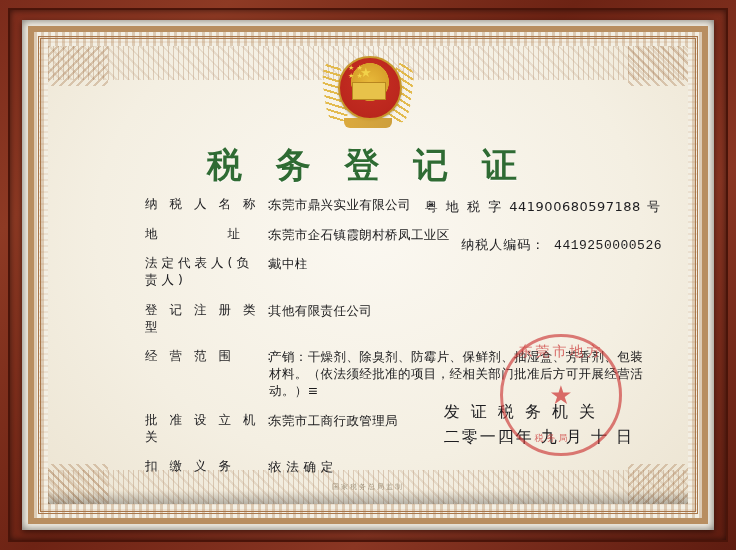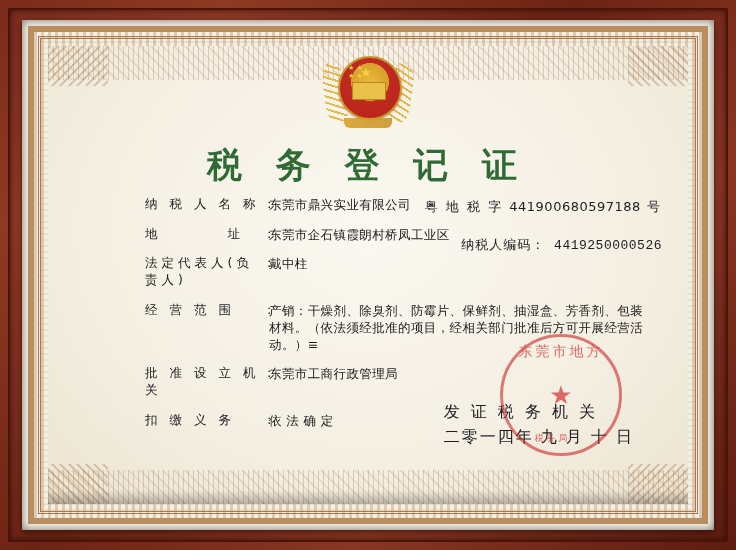--- a/index.html
+++ b/index.html
@@ -220,20 +220,25 @@
           <div class="label">地　　　　址</div>
           <div class="colon">：</div>
           <div class="value">东莞市企石镇霞朗村桥凤工业区</div>
         </div>
         <div class="row">
           <div class="label">法定代表人(负责人)</div>
           <div class="colon">：</div>
           <div class="value">戴中柱</div>
         </div>
         <div class="row">
+          <div class="label">登 记 注 册 类 型</div>
+          <div class="colon">：</div>
+          <div class="value">其他有限责任公司</div>
+        </div>
+        <div class="row">
           <div class="label">经 营 范 围</div>
           <div class="colon">：</div>
           <div class="value">产销：干燥剂、除臭剂、防霉片、保鲜剂、抽湿盒、芳香剂、包装材料。（依法须经批准的项目，经相关部门批准后方可开展经营活动。）≡</div>
         </div>
         <div class="row">
           <div class="label">批 准 设 立 机 关</div>
           <div class="colon">：</div>
           <div class="value">东莞市工商行政管理局</div>
         </div>
         <div class="row">
@@ -247,16 +252,17 @@
         <div class="issuer">发 证 税 务 机 关</div>
         <div class="date">二零一四年  九  月  十  日</div>
       </div>
 
       <div class="seal">
         <div class="seal-text-top">东莞市地方</div>
         <div class="seal-star">★</div>
         <div class="seal-text-bottom">税务局</div>
       </div>
 
+      <div class="microtext">国家税务总局监制</div>
       <div class="shadowline"></div>
     </div>
   </div>
 </div>
 
 </body></html>

